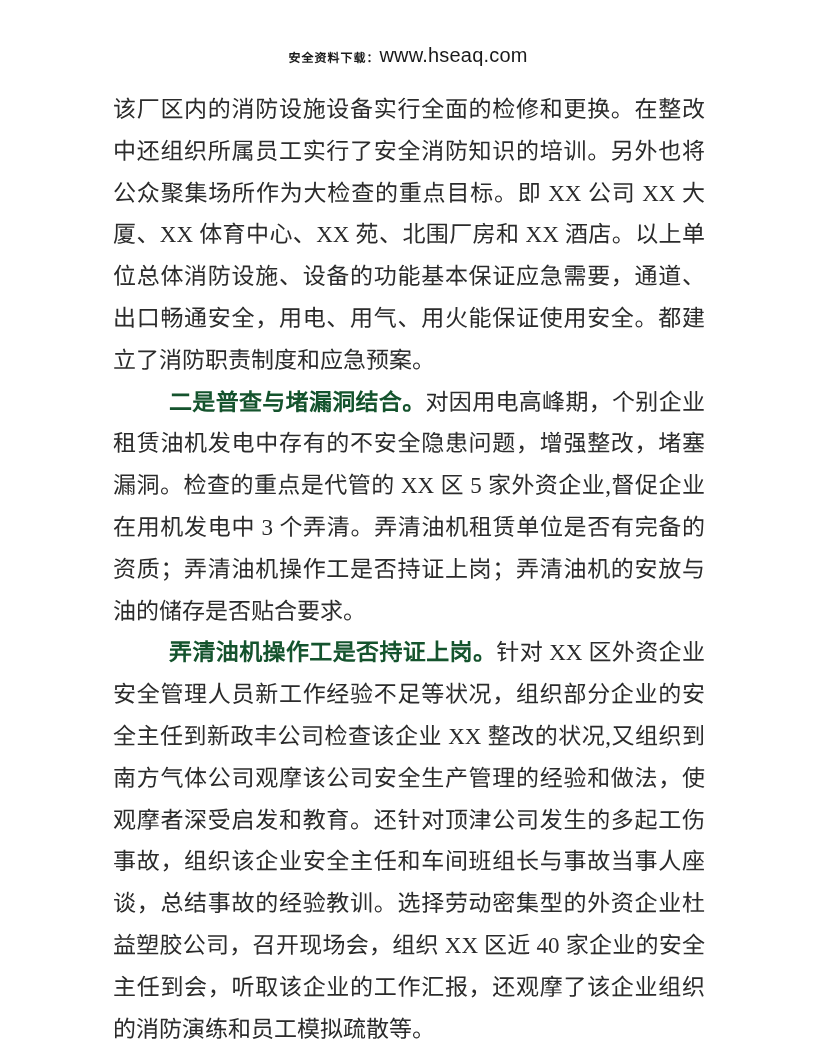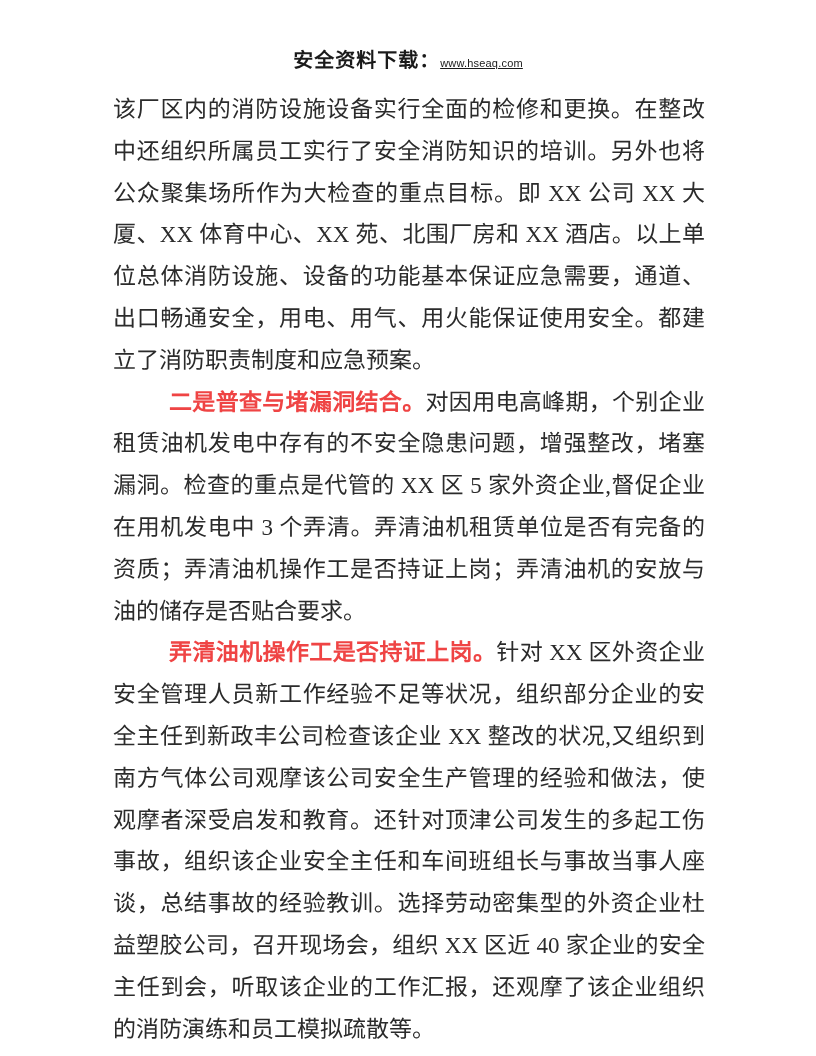--- a/index.html
+++ b/index.html
@@ -19,29 +19,28 @@
     position: absolute;
     top: 44px;
     left: 0;
     right: 0;
     text-align: center;
     font-family: "Liberation Sans", "DejaVu Sans", sans-serif;
     color: #1a1a1a;
     white-space: nowrap;
   }
   .page-header .cn-label {
-    font-size: 20px;
+    font-size: 12px;
     font-weight: 600;
     letter-spacing: 1px;
   }
   .page-header .url {
-    font-size: 11px;
+    font-size: 20px;
     font-weight: 400;
     letter-spacing: 0.2px;
-    text-decoration: underline;
   }
   .document-body {
     position: absolute;
     top: 89px;
     left: 113px;
     width: 592px;
     font-family: "Liberation Serif", "DejaVu Serif", serif;
     font-size: 23px;
     line-height: 41.8px;
     color: #2b2b2b;
@@ -50,21 +49,21 @@
   }
   .document-body p {
     margin: 0;
     padding: 0;
   }
   .document-body p.indented {
     text-indent: 56px;
   }
   .paragraph-lead {
     font-weight: bold;
-    color: #ef4444;
+    color: #14532d;
   }
 </style>
 </head>
 <body>
 
 <div class="page">
 
   <div class="page-header">
     <span class="cn-label">安全资料下载：</span><span class="url">www.hseaq.com</span>
   </div>

